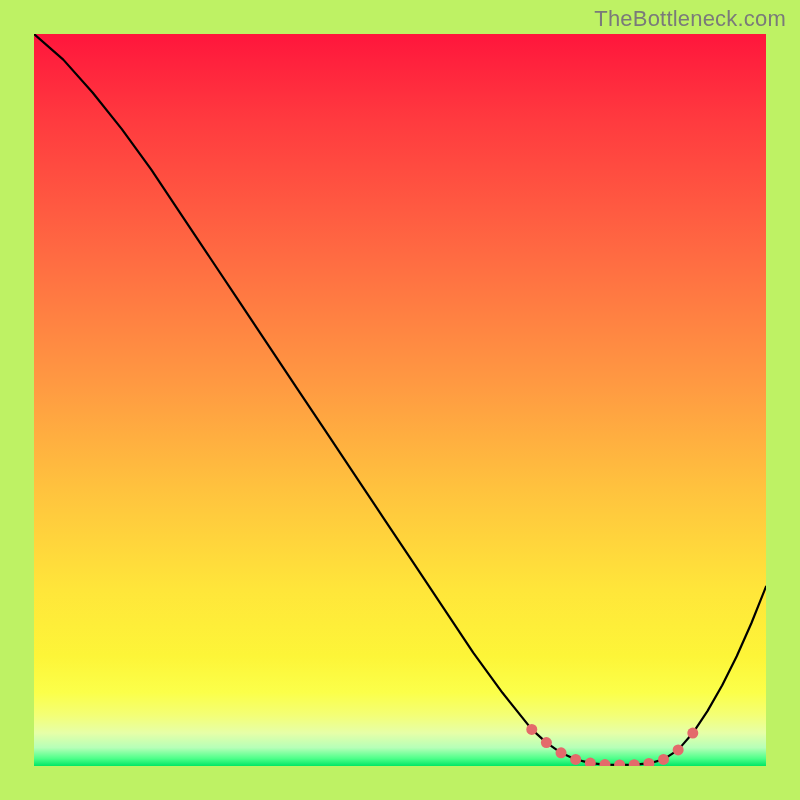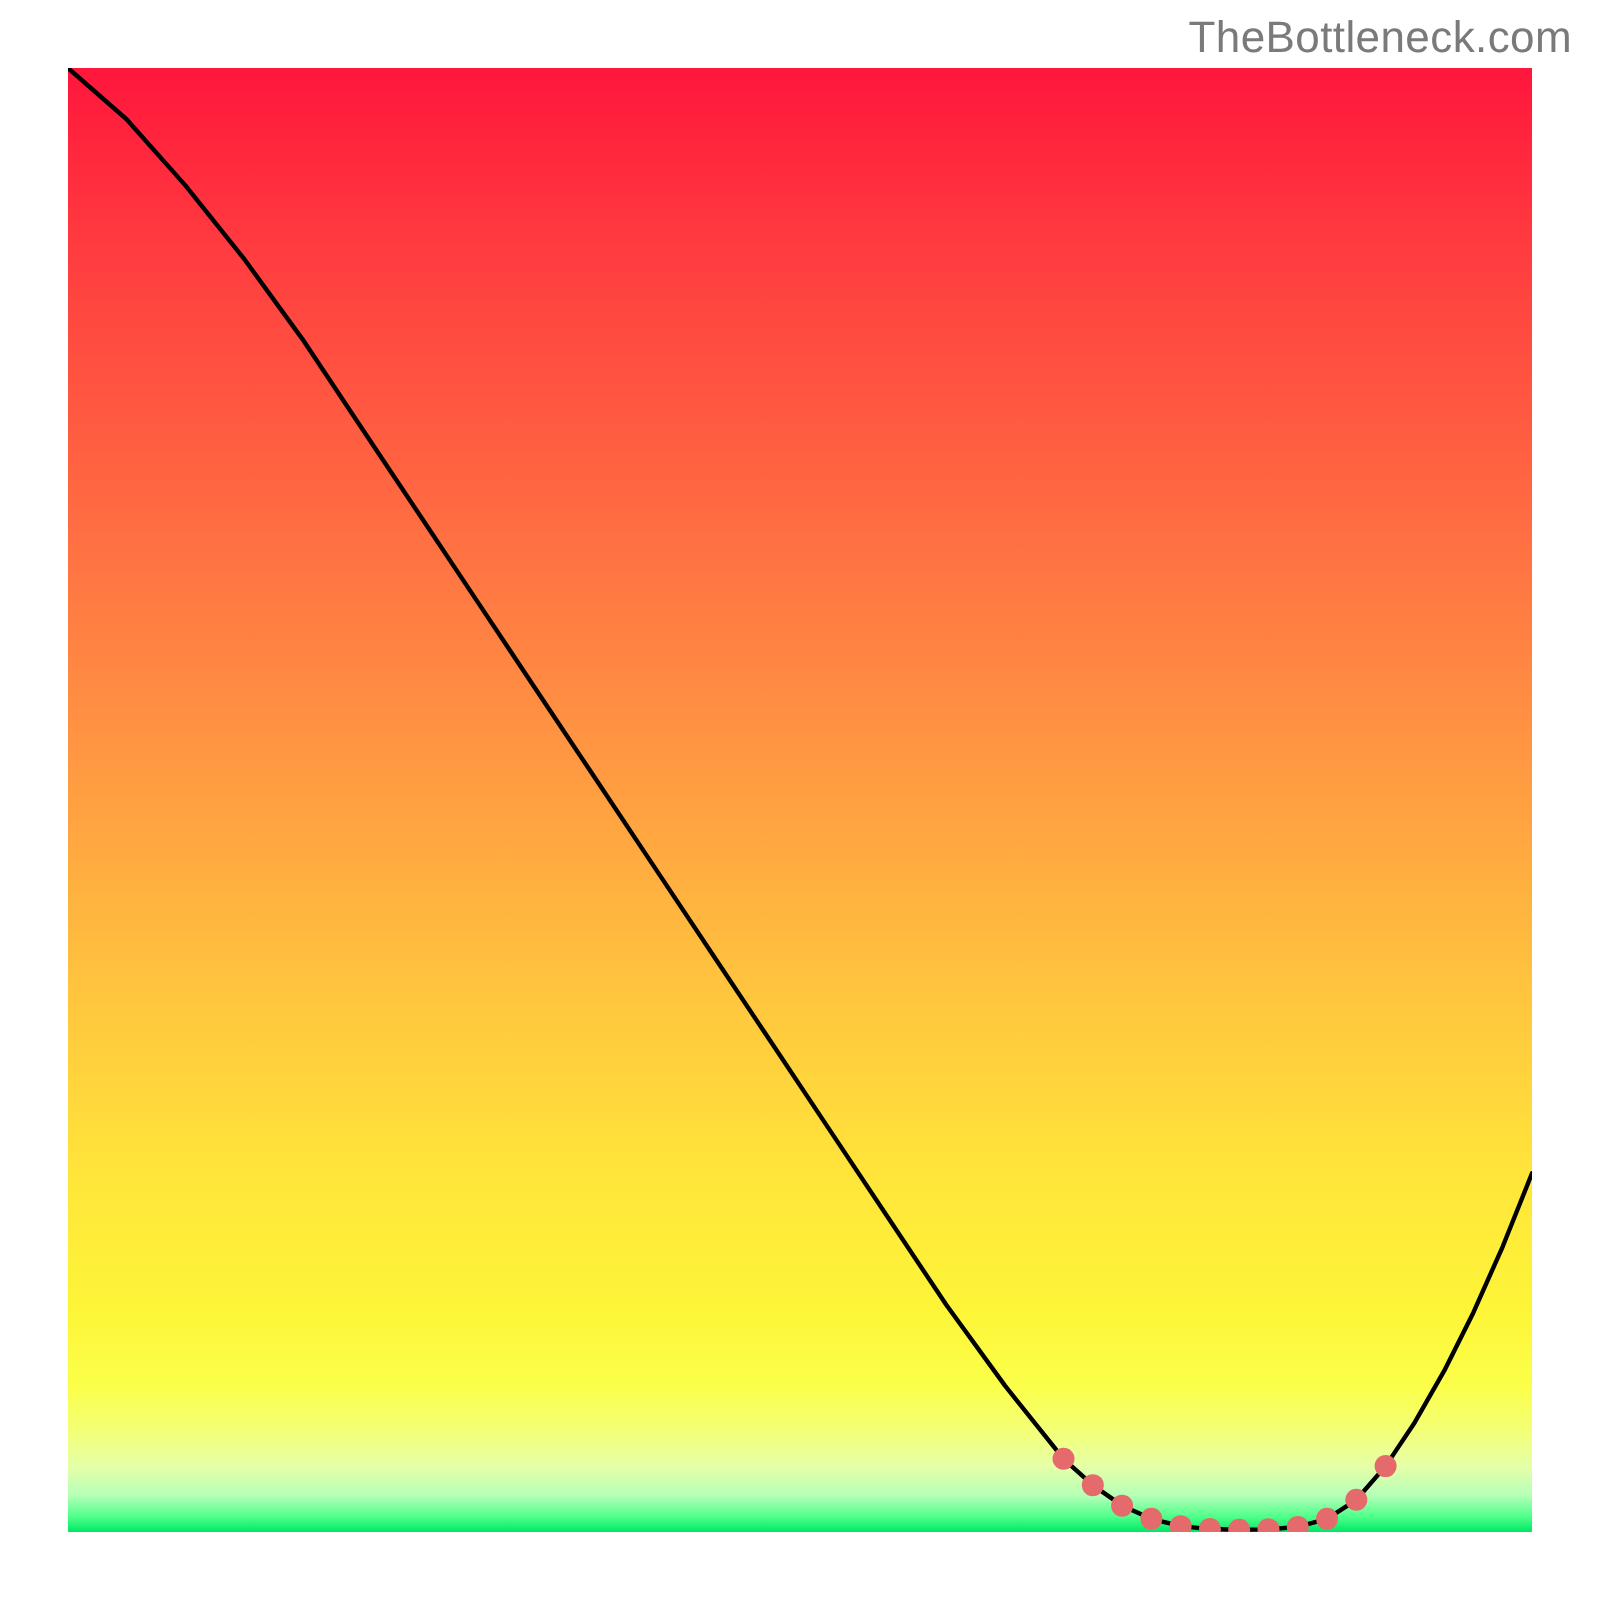--- a/index.html
+++ b/index.html
@@ -10,21 +10,21 @@
     background: #000;
     overflow: hidden;
     font-family: Arial, Helvetica, sans-serif;
   }
   .frame {
     position: absolute;
     left: 0;
     top: 0;
     width: 800px;
     height: 800px;
-    background: #ffffff;
+    background: #bef264;
   }
   .plot-area {
     position: absolute;
     left: 34px;
     top: 34px;
     width: 732px;
     height: 732px;
     overflow: hidden;
   }
   .gradient {

